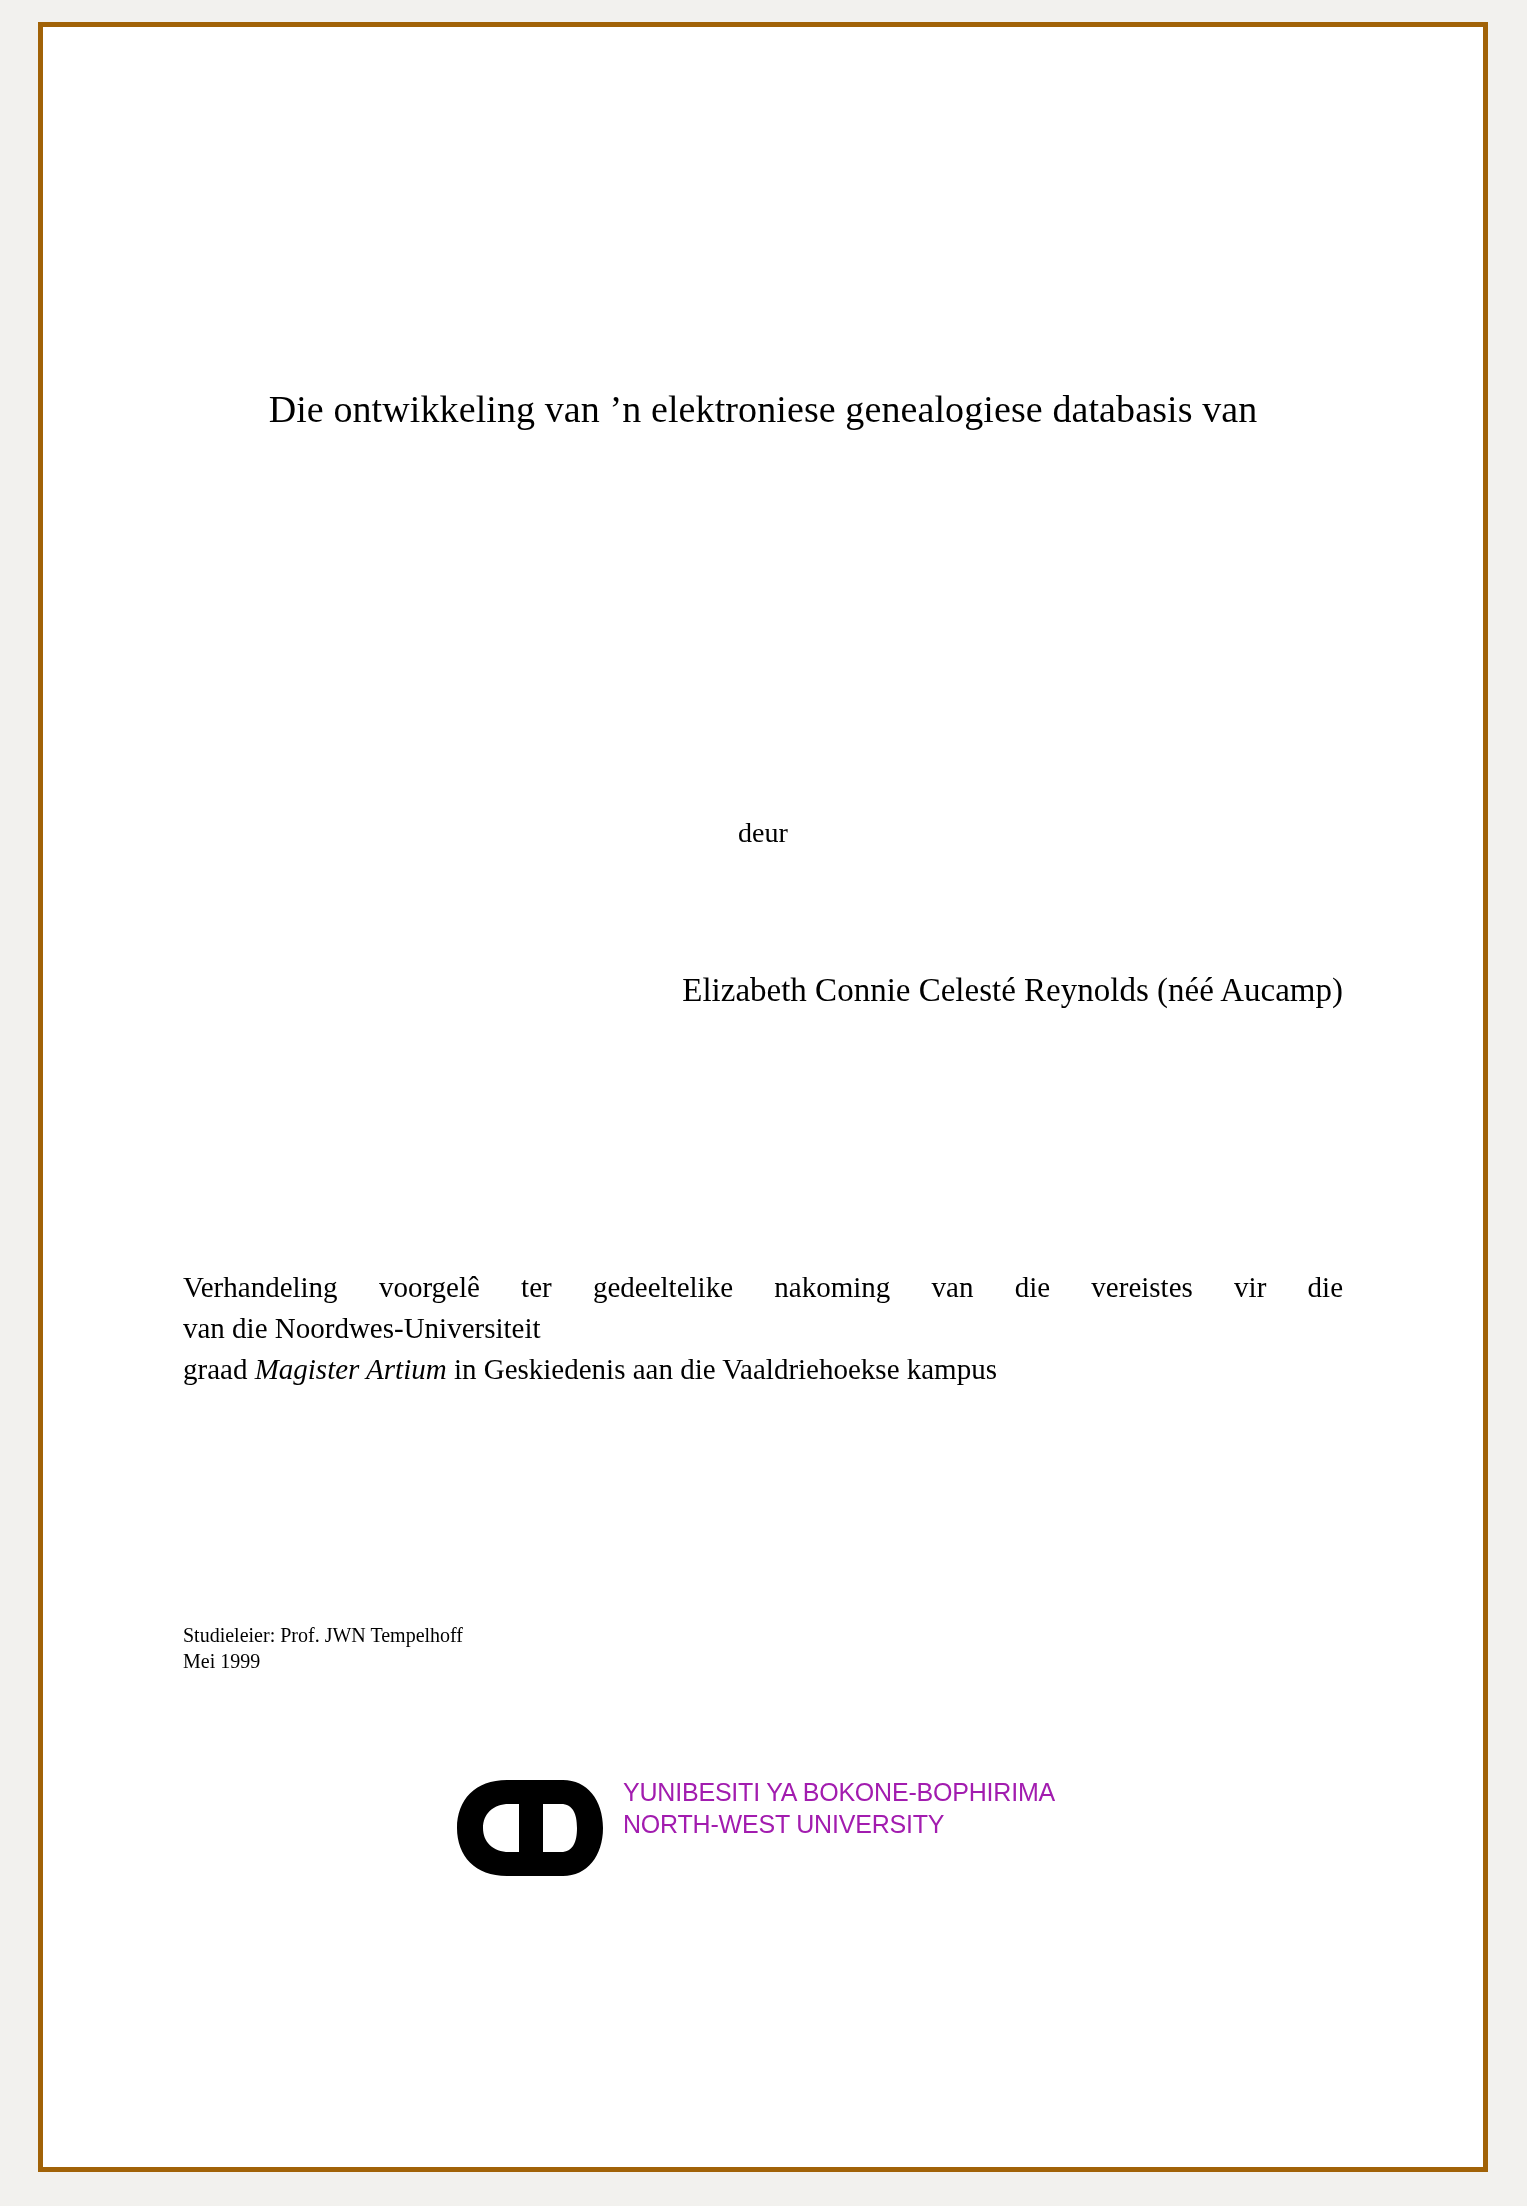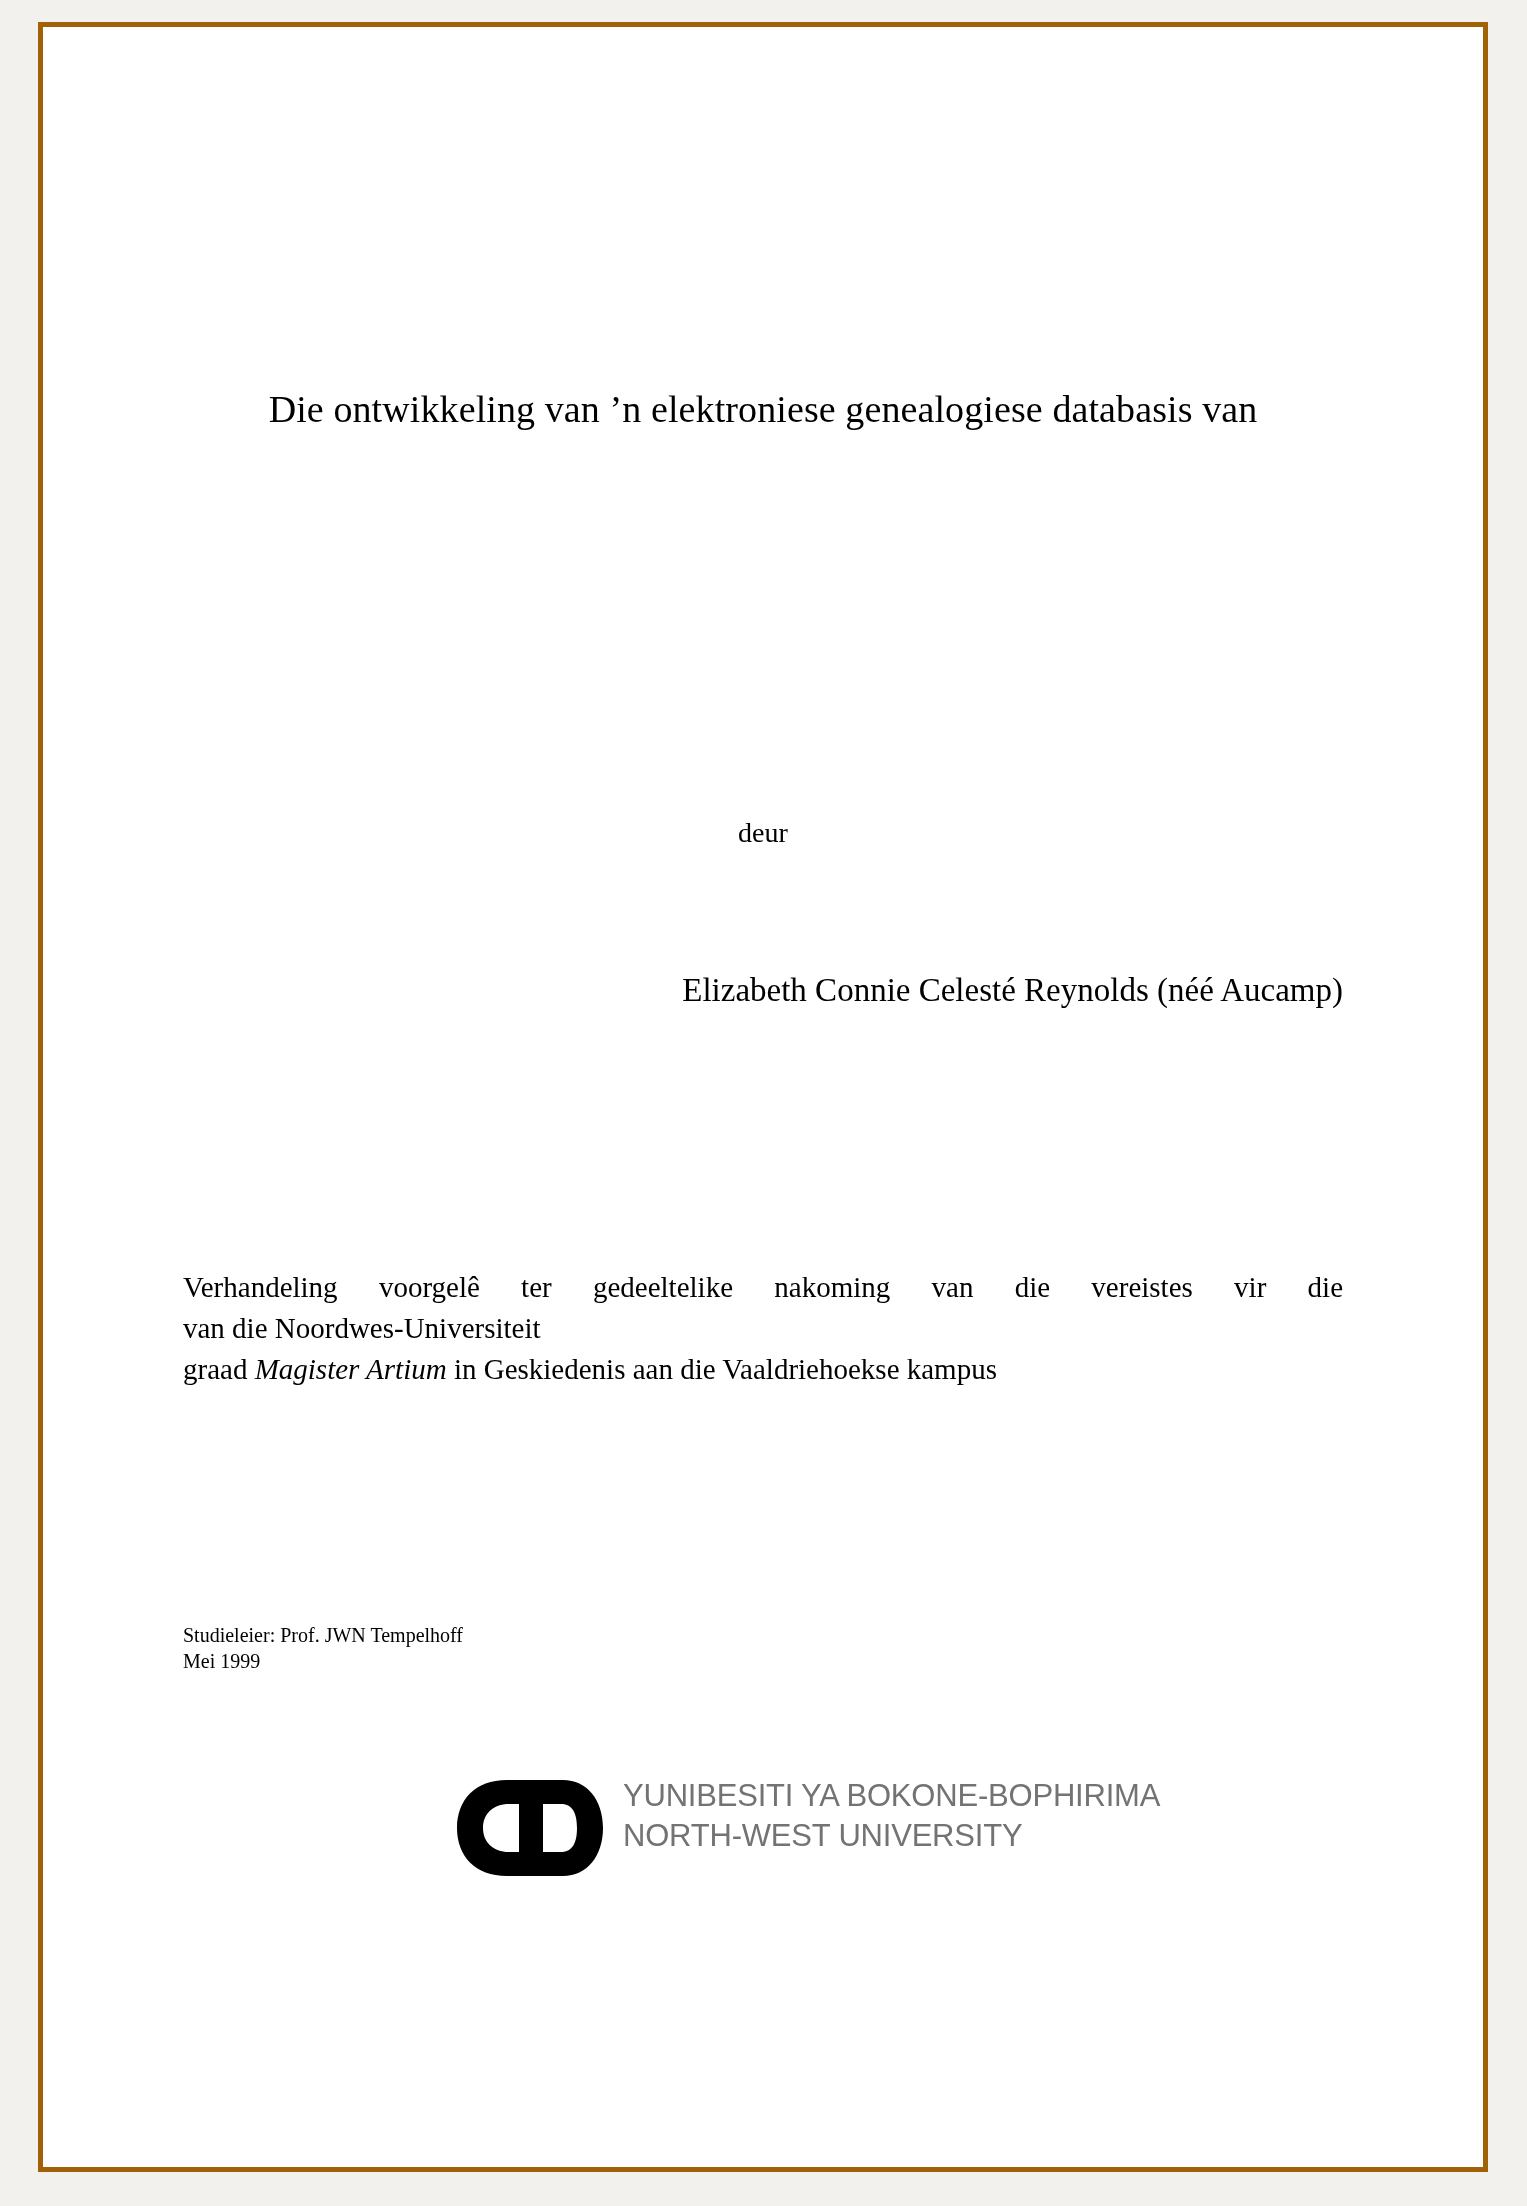--- a/index.html
+++ b/index.html
@@ -130,25 +130,25 @@
     width: 160px;
     height: 108px;
   }
   .logo-mark svg { display: block; }
 
   .logo-text {
     position: absolute;
     left: 172px;
     top: 4px;
     font-family: "Liberation Sans", sans-serif;
-    font-size: 31px;
+    font-size: 25px;
     line-height: 1.28;
     letter-spacing: -0.2px;
     font-weight: 400;
-    color: #737373;
+    color: #a21caf;
     white-space: nowrap;
   }
 </style>
 </head>
 <body>
 
 <div class="scan-page"></div>
 
 <div class="page-frame">
   <div class="page-inner">

